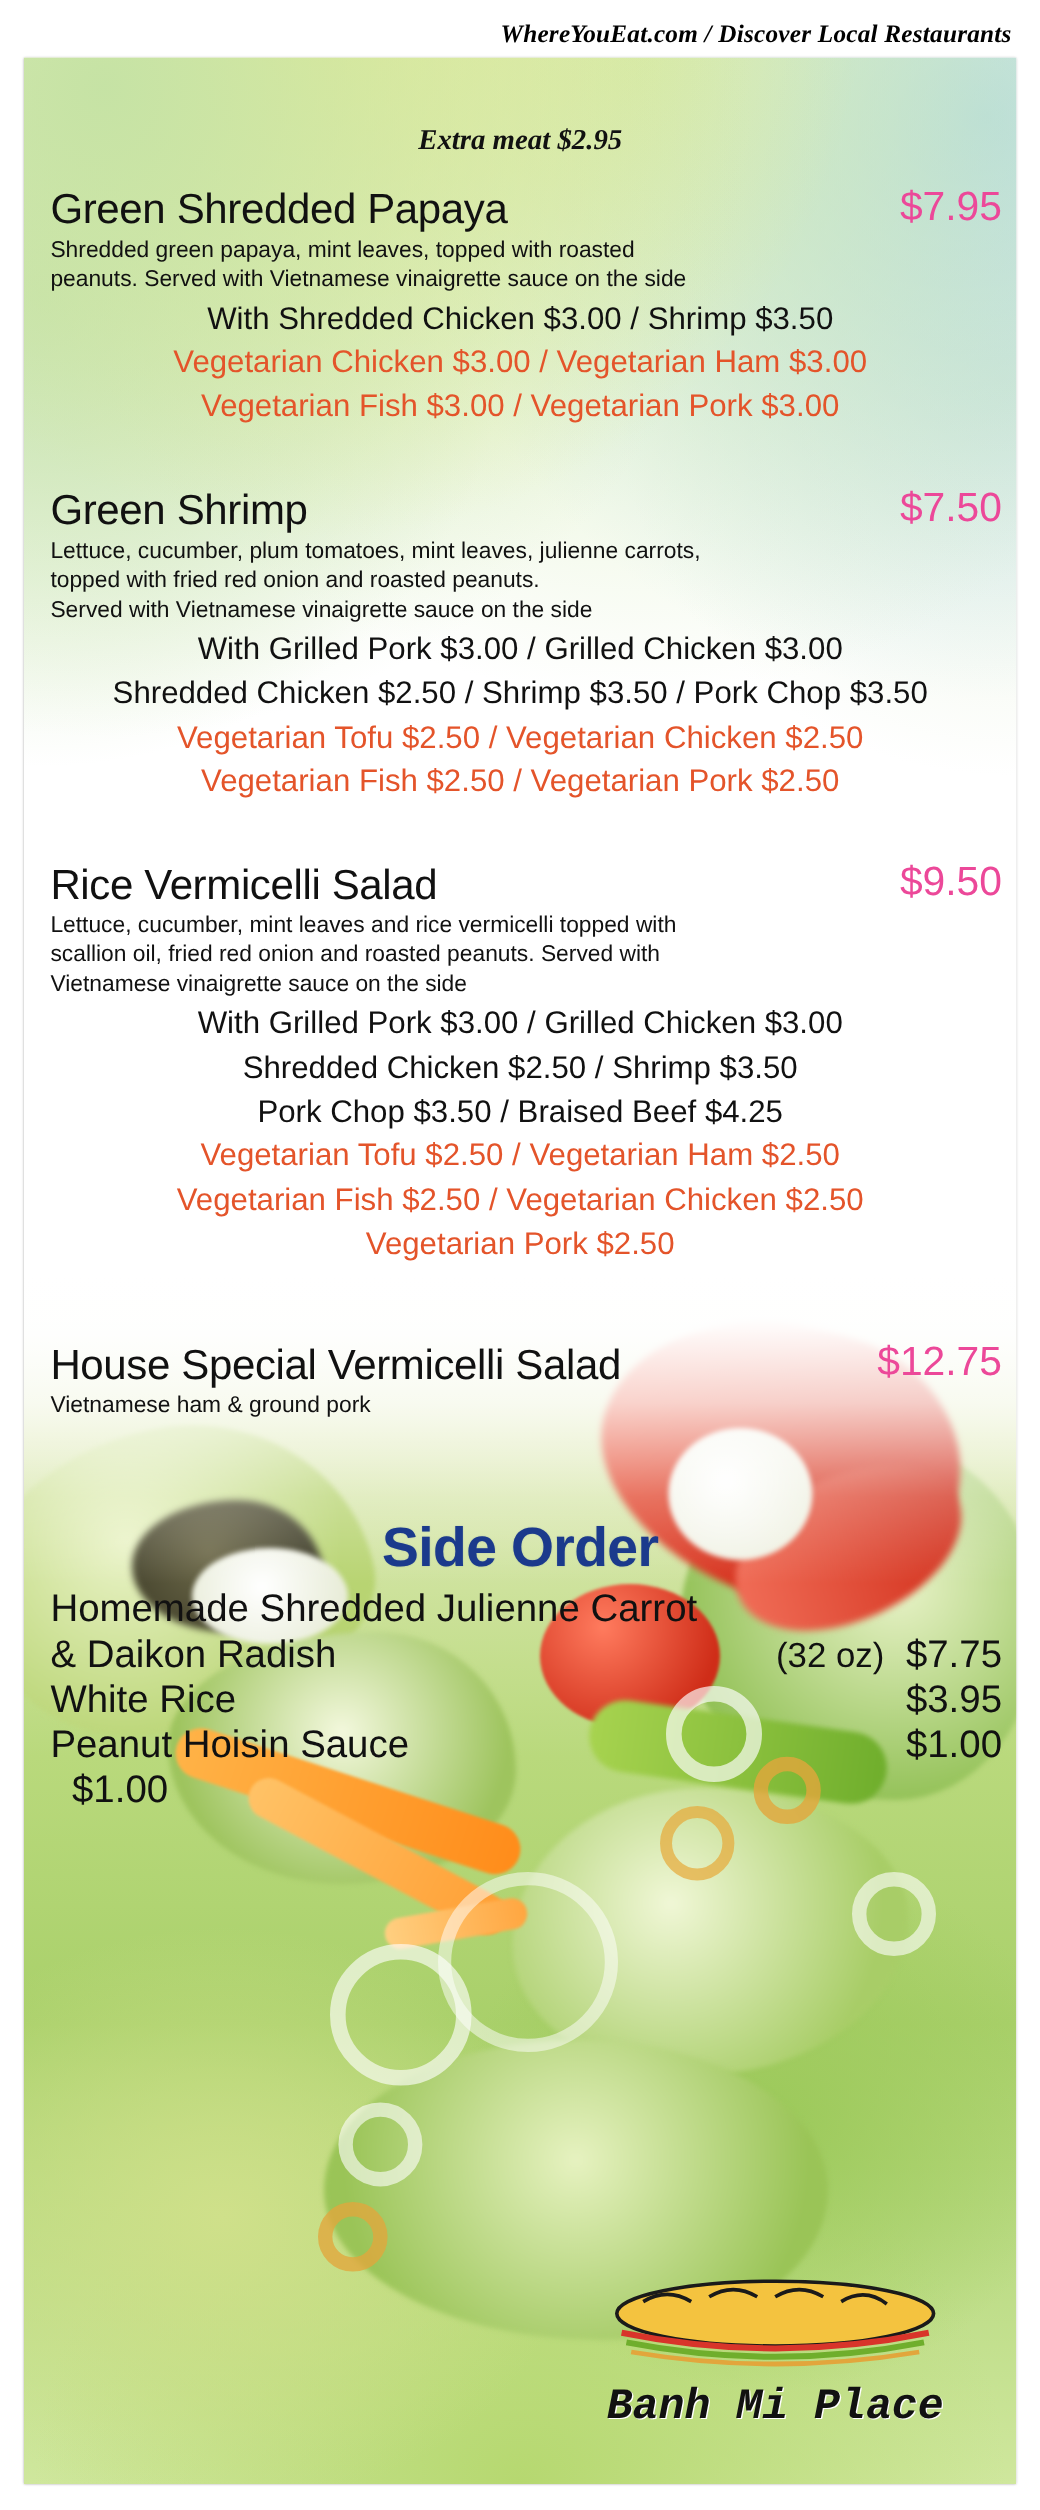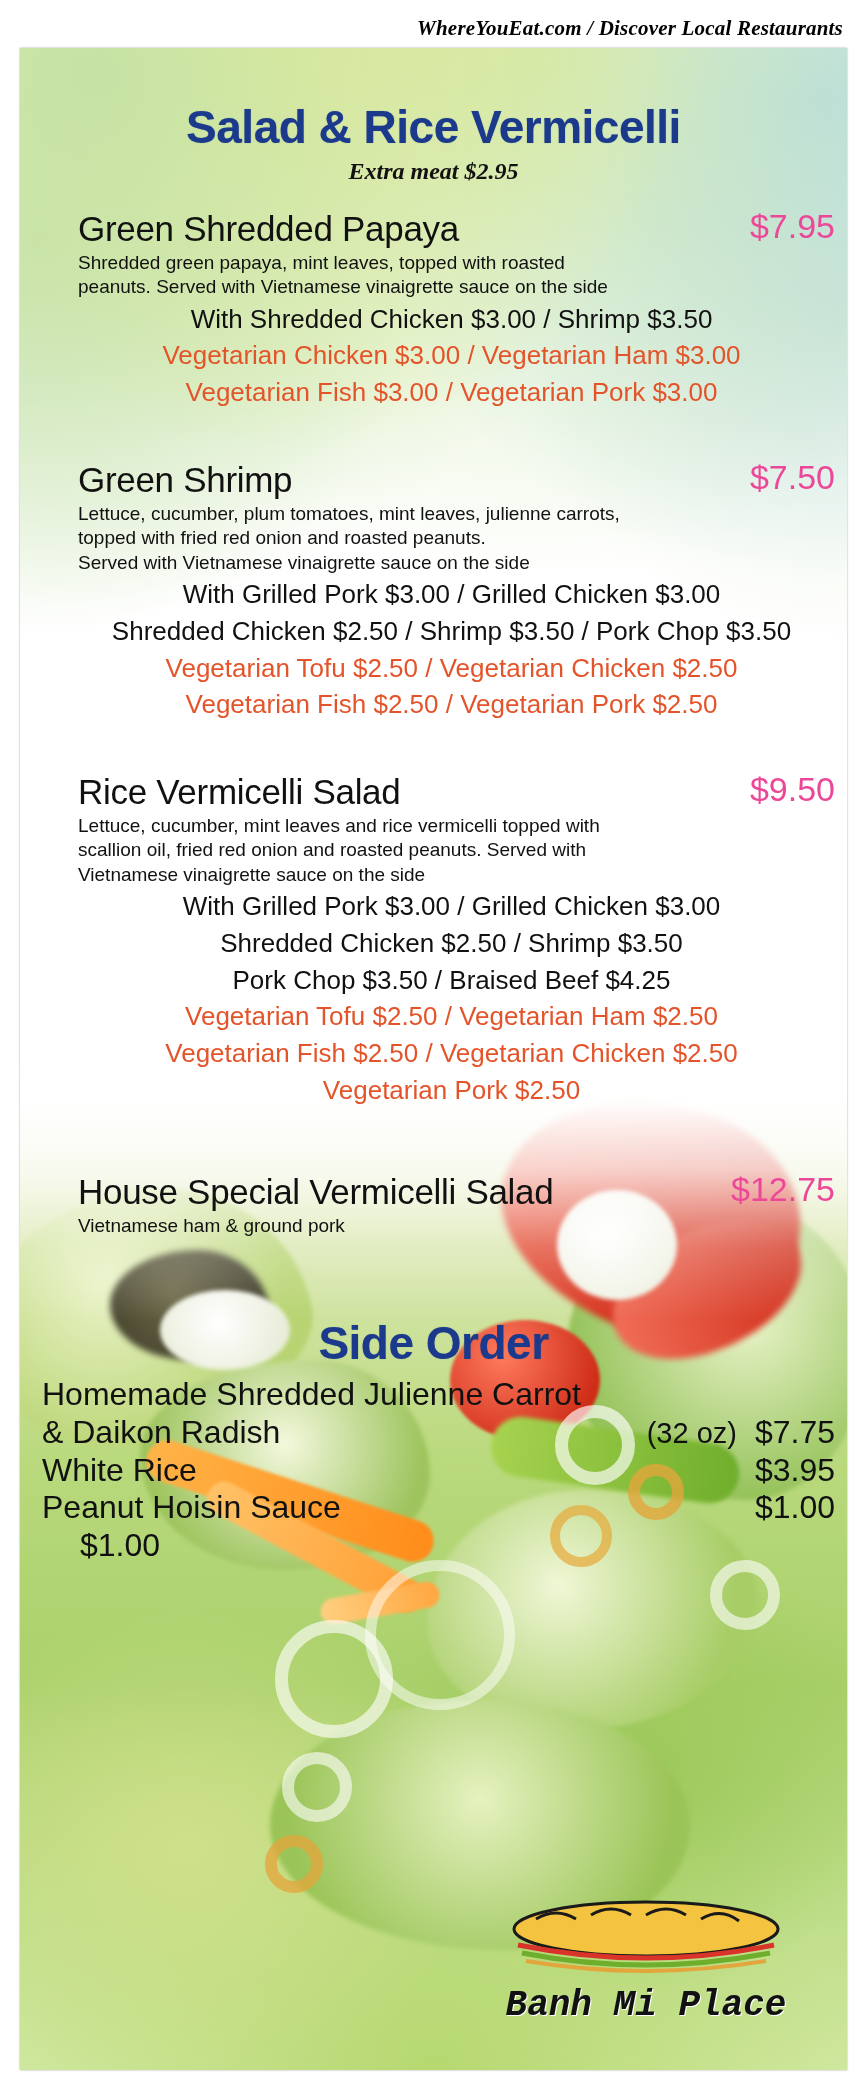--- a/index.html
+++ b/index.html
@@ -102,21 +102,21 @@
   }
   .sub-note {
     text-align:center;
     font-family:"Liberation Serif", serif;
     font-style:italic;
     font-weight:bold;
     font-size:24px;
     color:#111;
     margin-top:4px;
   }
-  .dish { margin-top:22px;padding-left:36px; }
+  .dish { margin-top:22px; }
   .dish-head {
     display:flex; align-items:flex-end; justify-content:space-between;
     padding:0 12px 0 22px;
   }
   .dish-name { font-size:35px; color:#111; letter-spacing:-0.3px; line-height:1; }
   .dish-price { font-size:34px; color:#ec4899; white-space:nowrap; }
   .dish-desc {
     padding:0 16px 0 22px;
     font-size:19px;
     line-height:1.28;
@@ -130,21 +130,21 @@
     color:#111;
     margin-top:3px;
   }
   .opt.red { color:#e4542a; }
   .block-gap { height:26px; }
   
   .side-title { margin-top:78px; }
   .side-list { margin-top:6px; padding:0 12px 0 22px;text-align:right; }
   .side-row { display:flex; align-items:baseline; justify-content:space-between; font-size:32px; color:#111; line-height:1.18; }
   .side-row .nm { white-space:nowrap; }
-  .side-row .rt { display:flex; gap:18px; align-items:baseline;margin-left:20px; }
+  .side-row .rt { display:flex; gap:18px; align-items:baseline; }
   .side-row .qty { font-size:29px; }
   
   .logo { position:absolute; right:36px; bottom:44px; width:330px; z-index:30; text-align:center; }
   .logo-text {
     font-family:Liberation Mono, monospace;
     font-weight:bold; font-style:italic;
     font-size:36px; color:#111;
     text-shadow: 1px 1px 0 #fff;
     margin-top:2px;
   }
@@ -183,21 +183,20 @@
     <div class="ring r5"></div>
     <div class="ring r6"></div>
     <div class="ring r7"></div>
     <div class="ring r8"></div>
     <div class="mask-top"></div>
   </div>
 
   <div class="content">
 
     <div style="height:52px"></div>
-    <h1 class="section-title">Salad &amp; Rice Vermicelli</h1>
     <div class="sub-note">Extra meat $2.95</div>
 
     <div class="dish">
       <div class="dish-head">
         <div class="dish-name">Green Shredded Papaya</div>
         <div class="dish-price">$7.95</div>
       </div>
       <div class="dish-desc" style="white-space:pre-line">Shredded green papaya, mint leaves, topped with roasted
 peanuts. Served with Vietnamese vinaigrette sauce on the side</div>
       <div class="opt">With Shredded Chicken $3.00 / Shrimp $3.50</div>

